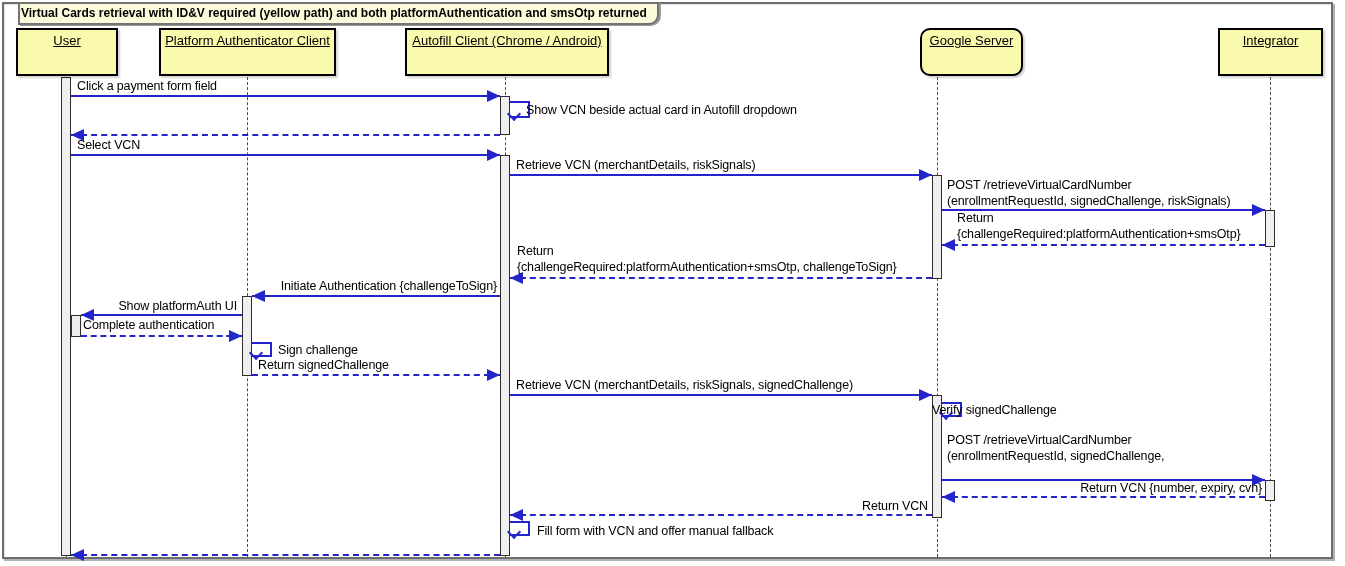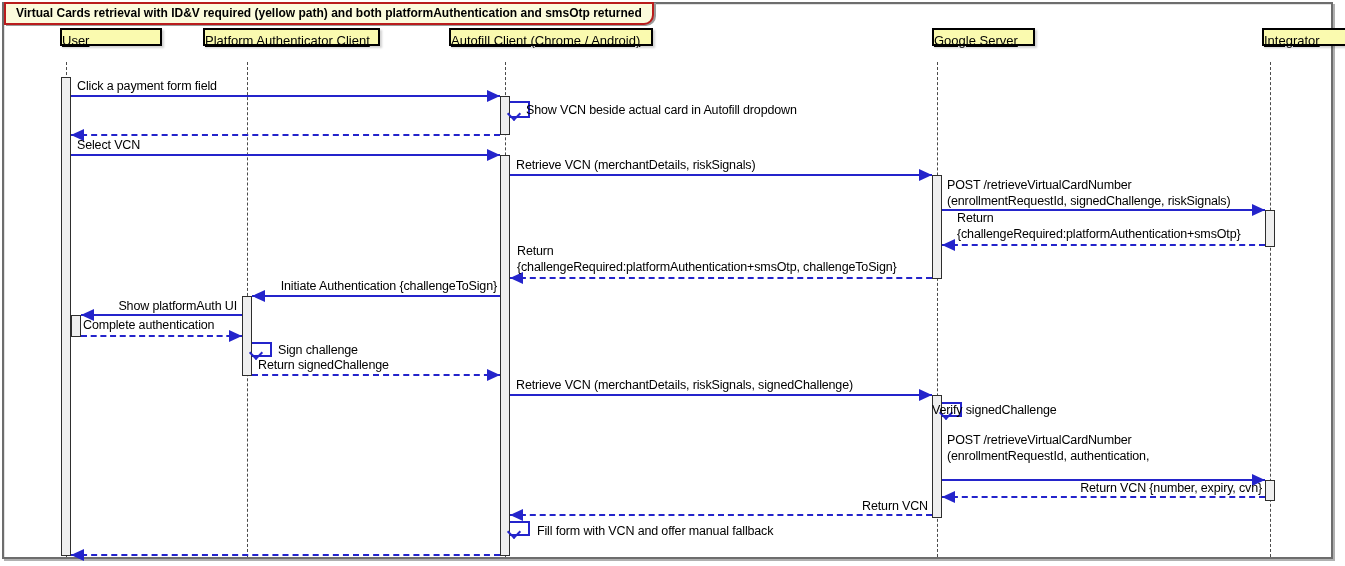--- a/index.html
+++ b/index.html
@@ -7,30 +7,30 @@
     position:relative; width:1345px; height:566px; overflow:hidden;
     font-family:"Liberation Sans","DejaVu Sans",sans-serif;
     color:#000; background:#fff;
   }
   .frame{
     position:absolute; left:2px; top:2px; width:1327px; height:553px;
     border:2px solid #6d6d6d; box-shadow:2px 2px 0 #b0b0b0, inset 1px 1px 0 #e2e2e2;
     z-index:1; background:transparent;
   }
   .title-tab{
-    position:absolute; left:4px; top:2px; z-index:7;
-    background:#fbfbdc; border:2px solid #b91c1c; border-radius:0 0 10px 0;
-    padding:2px 10px 3px 10px; font-size:12px; font-weight:bold; white-space:nowrap;
+    position:absolute; left:18px; top:2px; z-index:7;
+    background:#fbfbdc; border:2px solid #737373; border-radius:0 0 10px 0;
+    padding:2px 10px 3px 1px; font-size:12px; font-weight:bold; white-space:nowrap;
     box-shadow:2px 1px 0 #9a9a9a;
   }
   .lifeline{position:absolute; width:0; border-left:1px dashed #4a4a4a; z-index:2;}
   .pbox{
-    position:absolute; top:28px; height:18px; box-sizing:border-box; z-index:6;
-    background:#fafaaf; border:2px solid #000; 
-    font-size:13px; padding-top:3px; box-shadow:2px 2px 2px rgba(0,0,0,0.18);margin-left:44px;
+    position:absolute; top:28px; height:48px; box-sizing:border-box; z-index:6;
+    background:#fafaaf; border:2px solid #000; text-align:center;
+    font-size:13px; padding-top:3px; box-shadow:2px 2px 2px rgba(0,0,0,0.18);
   }
   .pbox span{text-decoration:underline; white-space:nowrap;}
   .act{
     position:absolute; width:10px; box-sizing:border-box; z-index:3;
     background:#efefef; border:1.5px solid #2e2e2e;
   }
   .mline{position:absolute; height:0; z-index:4;}
   .mline.solid{border-top:2px solid #2424cb;}
   .mline.dashed{border-top:2px dashed #2424cb;}
   .head{position:absolute; width:0; height:0; z-index:5;}
@@ -50,21 +50,21 @@
     <span>Virtual Cards retrieval with ID&amp;V required (yellow path) and both platformAuthentication and smsOtp returned</span>
   </div>
   <div id="layer">
       <div class="lifeline" style="left: 66px; top: 62px; height: 495px;"></div>
       <div class="pbox" style="left: 16px; width: 102px;"><span>User</span></div>
       <div class="lifeline" style="left: 247px; top: 62px; height: 495px;"></div>
       <div class="pbox" style="left: 159px; width: 177px;"><span>Platform Authenticator Client</span></div>
       <div class="lifeline" style="left: 505px; top: 62px; height: 495px;"></div>
       <div class="pbox" style="left: 405px; width: 204px;"><span>Autofill Client (Chrome / Android)</span></div>
       <div class="lifeline" style="left: 937px; top: 62px; height: 495px;"></div>
-      <div class="pbox" style="left: 888px; width: 103px;"><span>Google Server</span></div>
+      <div class="pbox" style="left: 920px; width: 103px; border-radius: 10px;"><span>Google Server</span></div>
       <div class="lifeline" style="left: 1270px; top: 62px; height: 495px;"></div>
       <div class="pbox" style="left: 1218px; width: 105px;"><span>Integrator</span></div>
       <div class="act" style="left: 61px; top: 77px; height: 479px;"></div>
       <div class="act" style="left: 71px; top: 315px; height: 22px;"></div>
       <div class="act" style="left: 242px; top: 296px; height: 80px;"></div>
       <div class="act" style="left: 500px; top: 96px; height: 39px;"></div>
       <div class="act" style="left: 500px; top: 155px; height: 401px;"></div>
       <div class="act" style="left: 932px; top: 175px; height: 104px;"></div>
       <div class="act" style="left: 932px; top: 395px; height: 123px;"></div>
       <div class="act" style="left: 1265px; top: 210px; height: 37px;"></div>
@@ -141,21 +141,21 @@
       </div>
       <div class="selfbox" style="left: 942px; top: 402px; width: 20px; height: 15px;"></div>
       <div class="chev" style="left: 941px; top: 408px;"></div>
       <div class="mlabel" style="top: 403px; left: 932px;">
         <div>Verify signedChallenge</div>
       </div>
       <div class="mline solid" style="left: 942px; width: 323px; top: 479px;"></div>
       <div class="head right" style="top: 474px; left: 1252px;"></div>
       <div class="mlabel" style="top: 433px; left: 947px;">
         <div>POST /retrieveVirtualCardNumber</div>
-        <div>(enrollmentRequestId, authentication,</div>
+        <div>(enrollmentRequestId, signedChallenge,</div>
       </div>
       <div class="mline dashed" style="left: 942px; width: 323px; top: 496px;"></div>
       <div class="head left" style="top: 491px; left: 942px;"></div>
       <div class="mlabel r" style="top: 481px; right: 83px;">
         <div>Return VCN {number, expiry, cvn}</div>
       </div>
       <div class="mline dashed" style="left: 510px; width: 422px; top: 514px;"></div>
       <div class="head left" style="top: 509px; left: 510px;"></div>
       <div class="mlabel r" style="top: 499px; right: 417px;">
         <div>Return VCN</div>

